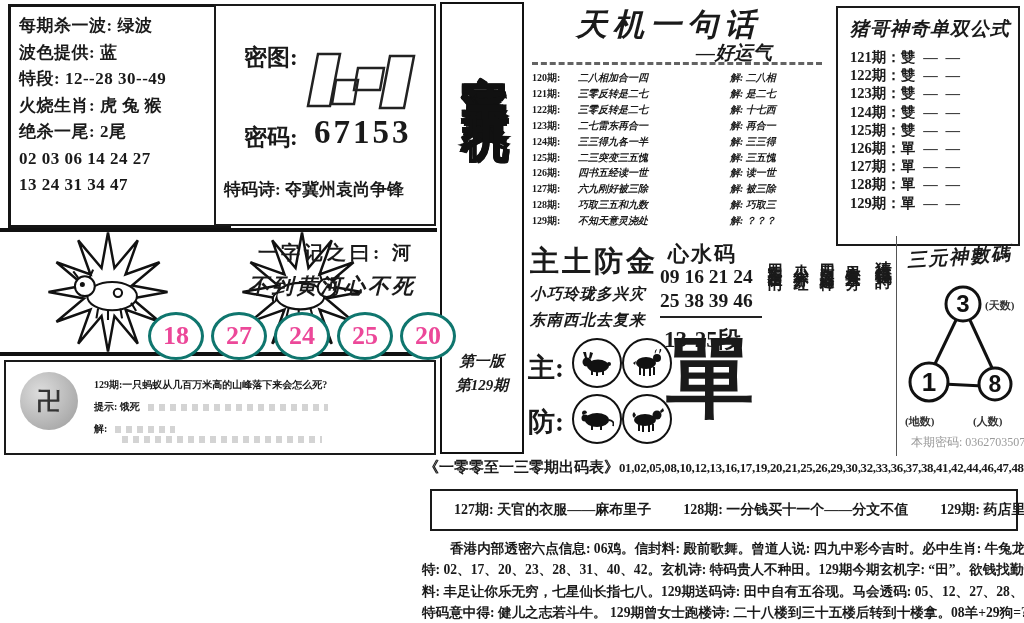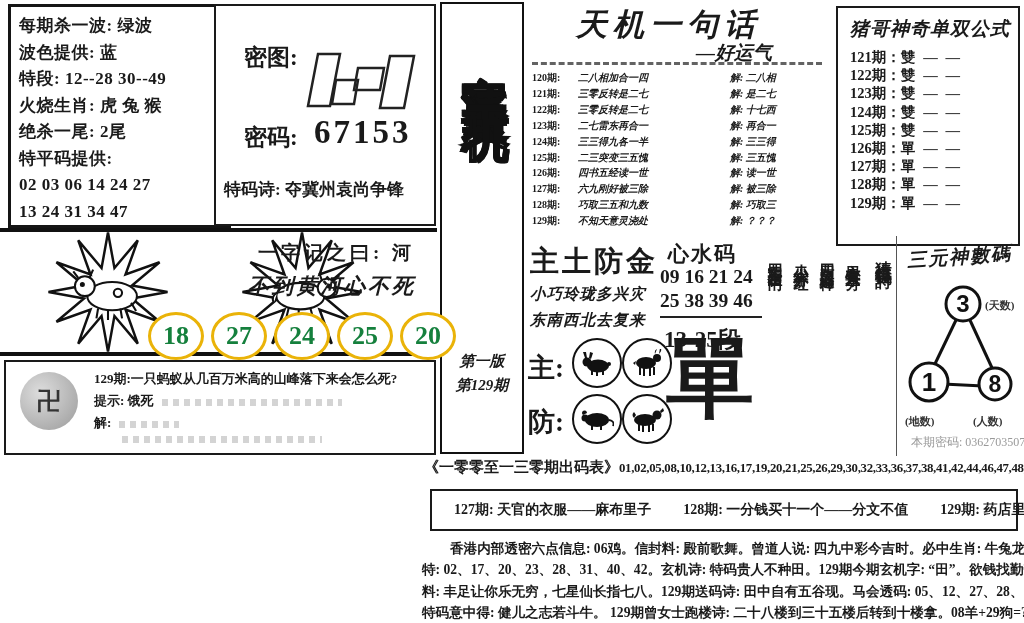--- a/index.html
+++ b/index.html
@@ -36,28 +36,28 @@
   #zhuge{left:836px;top:6px;width:184px;height:240px;padding:8px 12px;}
   #zg-title{font-size:19px;font-weight:bold;font-style:italic;text-align:center;letter-spacing:1px;white-space:nowrap;}
   .z-row{font-size:14.5px;font-weight:bold;line-height:18.2px;white-space:nowrap;}
   .z-dash{letter-spacing:2px;margin-left:8px;color:#333;}
   
   .divider{background:#111;}
   .starburst{position:absolute;}
   #word-line{left:234px;top:240px;font-size:19px;font-weight:bold;letter-spacing:4px;margin-left:24px;}
   #phrase-line{left:248px;top:272px;font-size:21px;font-weight:bold;font-style:italic;letter-spacing:3px;}
   #numrow{left:148px;top:312px;display:flex;gap:7px;}
-  .numball{width:50px;height:42px;border:3px solid #eab308;border-radius:50%;display:flex;align-items:center;justify-content:center;
-           font-size:26px;font-weight:bold;color:#15803d;background:#fff;}
+  .numball{width:50px;height:42px;border:3px solid #0f766e;border-radius:50%;display:flex;align-items:center;justify-content:center;
+           font-size:26px;font-weight:bold;color:#ec4899;background:#fff;}
   
   #jokebox{left:4px;top:360px;width:432px;height:95px;}
   #joke-logo{left:14px;top:10px;width:58px;height:58px;border-radius:50%;
      background:radial-gradient(circle at 35% 35%,#ddd,#9a9a9a);display:flex;align-items:center;justify-content:center;
      font-size:24px;color:#333;font-weight:bold;}
-  .joke-line{left:88px;font-size:13px;font-weight:bold;white-space:nowrap;}
+  .joke-line{left:88px;font-size:10px;font-weight:bold;white-space:nowrap;margin-top:8px;}
   .smudge{display:inline-block;height:7px;background:repeating-linear-gradient(90deg,#c9c9c9 0 6px,#fff 6px 11px);vertical-align:middle;margin-left:8px;opacity:.8;}
   
   #center{left:528px;top:238px;width:234px;height:218px;}
   #zhutf{left:2px;top:4px;font-size:29px;font-weight:bold;letter-spacing:3px;white-space:nowrap;}
   .verse{left:2px;font-size:15.5px;font-weight:bold;font-style:italic;white-space:nowrap;letter-spacing:1px;}
   #xs-title{left:140px;top:2px;font-size:21px;font-weight:bold;letter-spacing:2px;}
   .xs-nums{left:132px;font-size:19.5px;font-weight:bold;white-space:nowrap;}
   #xs-rule{left:132px;top:78px;width:102px;height:0;border-top:2px solid #222;}
   #duan{left:136px;top:86px;font-size:23px;font-weight:bold;white-space:nowrap;}
   #dan{left:138px;top:96px;font-size:88px;font-weight:900;line-height:1;font-family:"Liberation Sans","DejaVu Sans",sans-serif;}
@@ -90,21 +90,20 @@
 <body>
 
 <div id="sheet">
 
   <div id="leftbox" class="abs bx">
     <div class="lb-row">每期杀一波: 绿波</div>
     <div class="lb-row">波色提供: 蓝</div>
     <div class="lb-row">特段: 12--28 30--49</div>
     <div class="lb-row">火烧生肖: 虎 兔 猴</div>
     <div class="lb-row">绝杀一尾: 2尾</div>
-    <div class="lb-row">特平码提供:</div>
     <div class="lb-row">02 03 06 14 24 27</div>
     <div class="lb-row">13 24 31 34 47</div>
   </div>
 
   <div id="secretbox" class="abs bx">
     <div class="abs mitu-label">密图:</div>
     <svg class="abs" style="left:84px;top:40px" width="130" height="72" viewBox="0 0 130 72">
       <g fill="none" stroke="#222" stroke-width="2.5">
         <path d="M18 8 L40 8 L30 60 L8 60 Z"></path>
         <path d="M36 34 L58 34 L54 58 L32 58 Z"></path>

